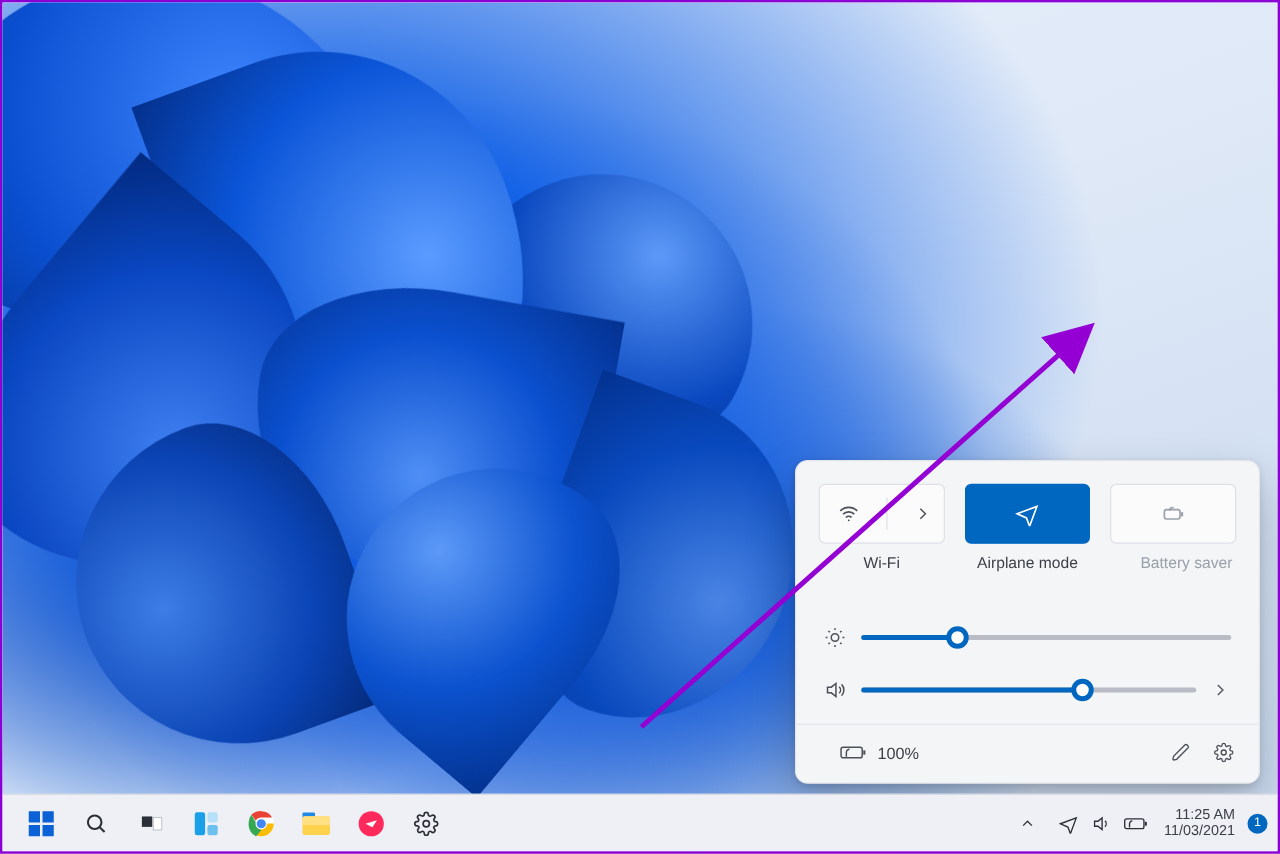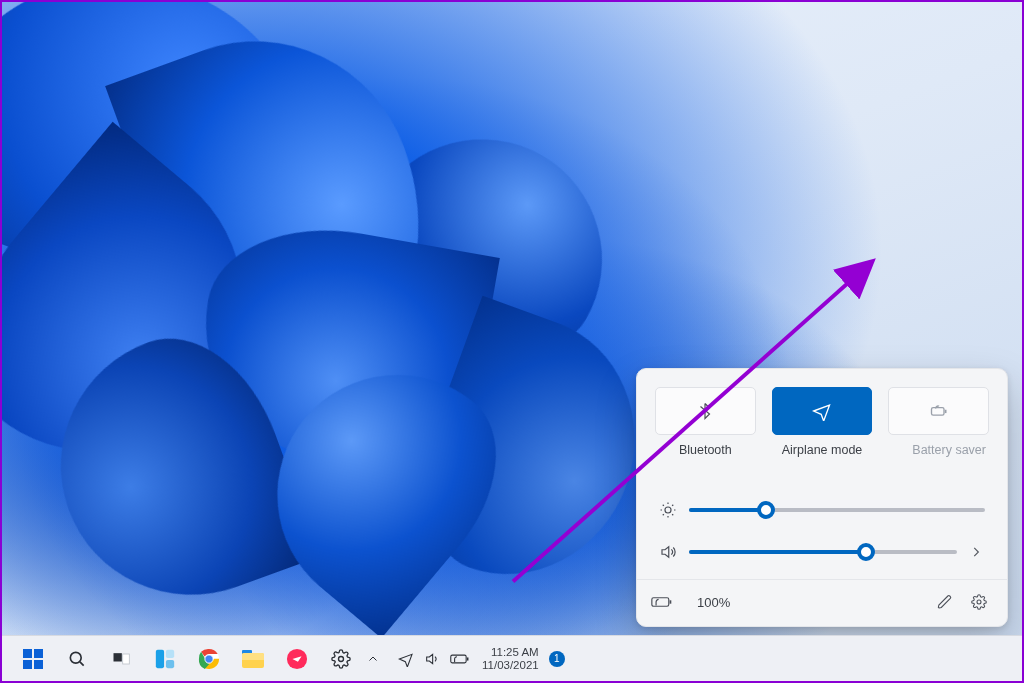--- a/index.html
+++ b/index.html
@@ -66,21 +66,21 @@
   .panel-footer .right { display:flex; gap:6px; }
   .footer-btn { width:28px; height:28px; border-radius:5px; display:flex; align-items:center; justify-content:center; cursor:pointer;}
 
   
   .arrow-svg { position:absolute; left:0; top:0; width:100%; height:100%; pointer-events:none; }
 
   
   .taskbar {
     position:absolute; left:0; right:0; bottom:0; height:46px;
     background:#eef0f5; border-top:1px solid #d7dae1;
-    display:flex; align-items:center; 
+    display:flex; align-items:center; justify-content:space-between;
     padding:0 8px 0 12px;
   }
   .tb-left { display:flex; align-items:center; gap:6px; }
   .tb-btn { width:38px; height:38px; border-radius:4px; display:flex; align-items:center; justify-content:center; cursor:pointer;}
   .tb-right { display:flex; align-items:center; gap:6px; color:#3b3f46; }
   .tray { display:flex; align-items:center; gap:10px; padding:0 6px;}
   .clock { text-align:right; font-size:11.5px; line-height:13px; padding-right:4px;}
   .notif-dot { width:16px; height:16px; border-radius:50%; background:#0067c0; color:#fff; font-size:10px; display:flex; align-items:center; justify-content:center;}
 
   
@@ -101,31 +101,40 @@
   <div class="petal p2"></div>
   <div class="petal p3"></div>
   <div class="petal p4"></div>
   <div class="petal p8"></div>
   <div class="petal p5"></div>
   <div class="petal p6"></div>
 
   <div class="panel">
     <div class="tiles">
 
-
       <div class="tile-wrap">
-        <div class="tile">
+        <div class="tile split">
           <span class="ico">
-            <svg width="18" height="18" viewBox="0 0 24 24" fill="none" stroke="currentColor" stroke-width="1.6">
-              <path d="M12 2v20l6-6-12-10m0 12l12-10-6-6"></path>
-            </svg>
-          </span>
-        </div>
-        <div class="tile-label">Bluetooth</div>
-      </div>
+            <svg width="18" height="18" viewBox="0 0 24 24" fill="none" stroke="currentColor" stroke-width="1.8">
+              <path d="M3 9c5-5 13-5 18 0"></path>
+                <path d="M6 12.5c3.3-3.3 8.7-3.3 12 0"></path>
+                <path d="M9 16c1.6-1.6 4.4-1.6 6 0"></path>
+                <circle cx="12" cy="19" r="1" fill="currentColor" stroke="none"></circle>
+            </svg>
+          </span>
+          <span class="divider"></span>
+          <span class="ico">
+            <svg width="14" height="14" viewBox="0 0 24 24" fill="none" stroke="currentColor" stroke-width="2">
+                <path d="M9 5l7 7-7 7"></path>
+              </svg>
+          </span>
+        </div>
+        <div class="tile-label">Wi-Fi</div>
+      </div>
+
 
       <div class="tile-wrap">
         <div class="tile on">
           <span>
             <svg width="20" height="20" viewBox="0 0 24 24" fill="none" stroke="currentColor" stroke-width="1.6">
               <path d="M2 12l19-7-7 19-3-8-9-4z"></path>
             </svg>
           </span>
         </div>
         <div class="tile-label">Airplane mode</div>
@@ -176,21 +185,21 @@
         </div>
         <span class="chev">
           <svg width="14" height="14" viewBox="0 0 24 24" fill="none" stroke="currentColor" stroke-width="2">
               <path d="M9 5l7 7-7 7"></path>
             </svg>
         </span>
       </div>
     </div>
 
     <div class="panel-footer">
-      <div style="display:flex;align-items:center;gap:24px;">
+      <div style="display:flex;align-items:center;gap:8px;margin-left:21px;">
         <span class="ico">
           <svg width="22" height="14" viewBox="0 0 26 14" fill="none" stroke="currentColor" stroke-width="1.4">
             <rect x="1" y="2" width="20" height="10" rx="2"></rect>
               <rect x="22" y="5" width="2" height="4" fill="currentColor" stroke="none"></rect>
             <path d="M6 11V7c0-1.6 1.3-3 3-3"></path>
           </svg>
         </span>
         <span>100%</span>
       </div>
       <div class="right">

